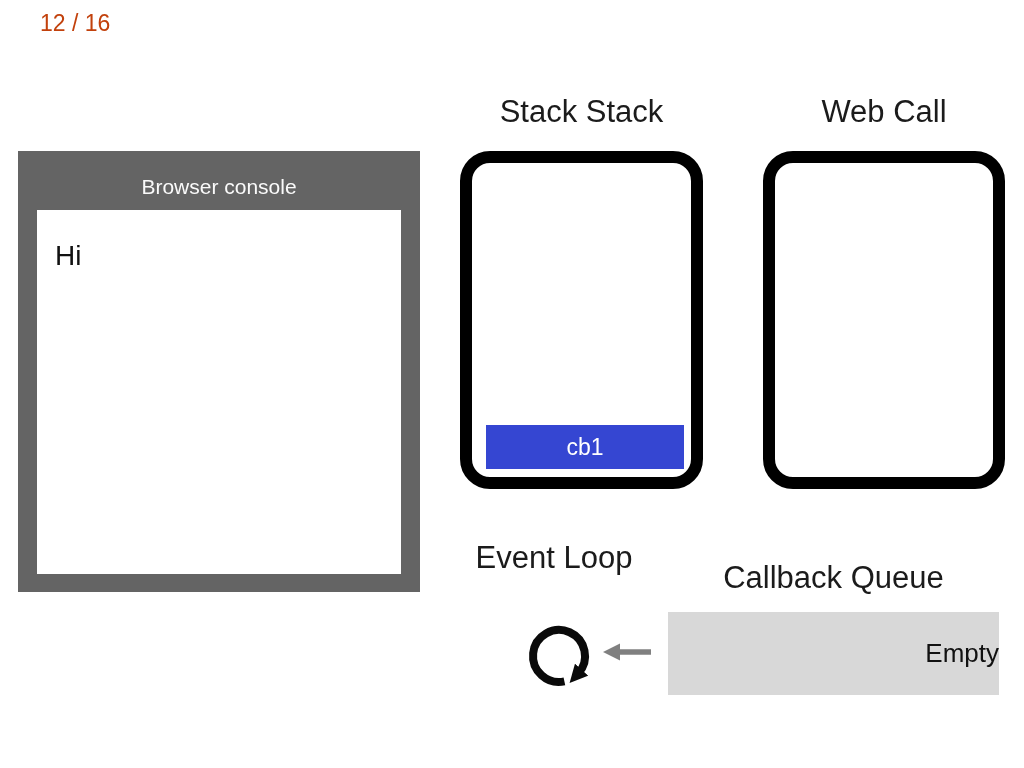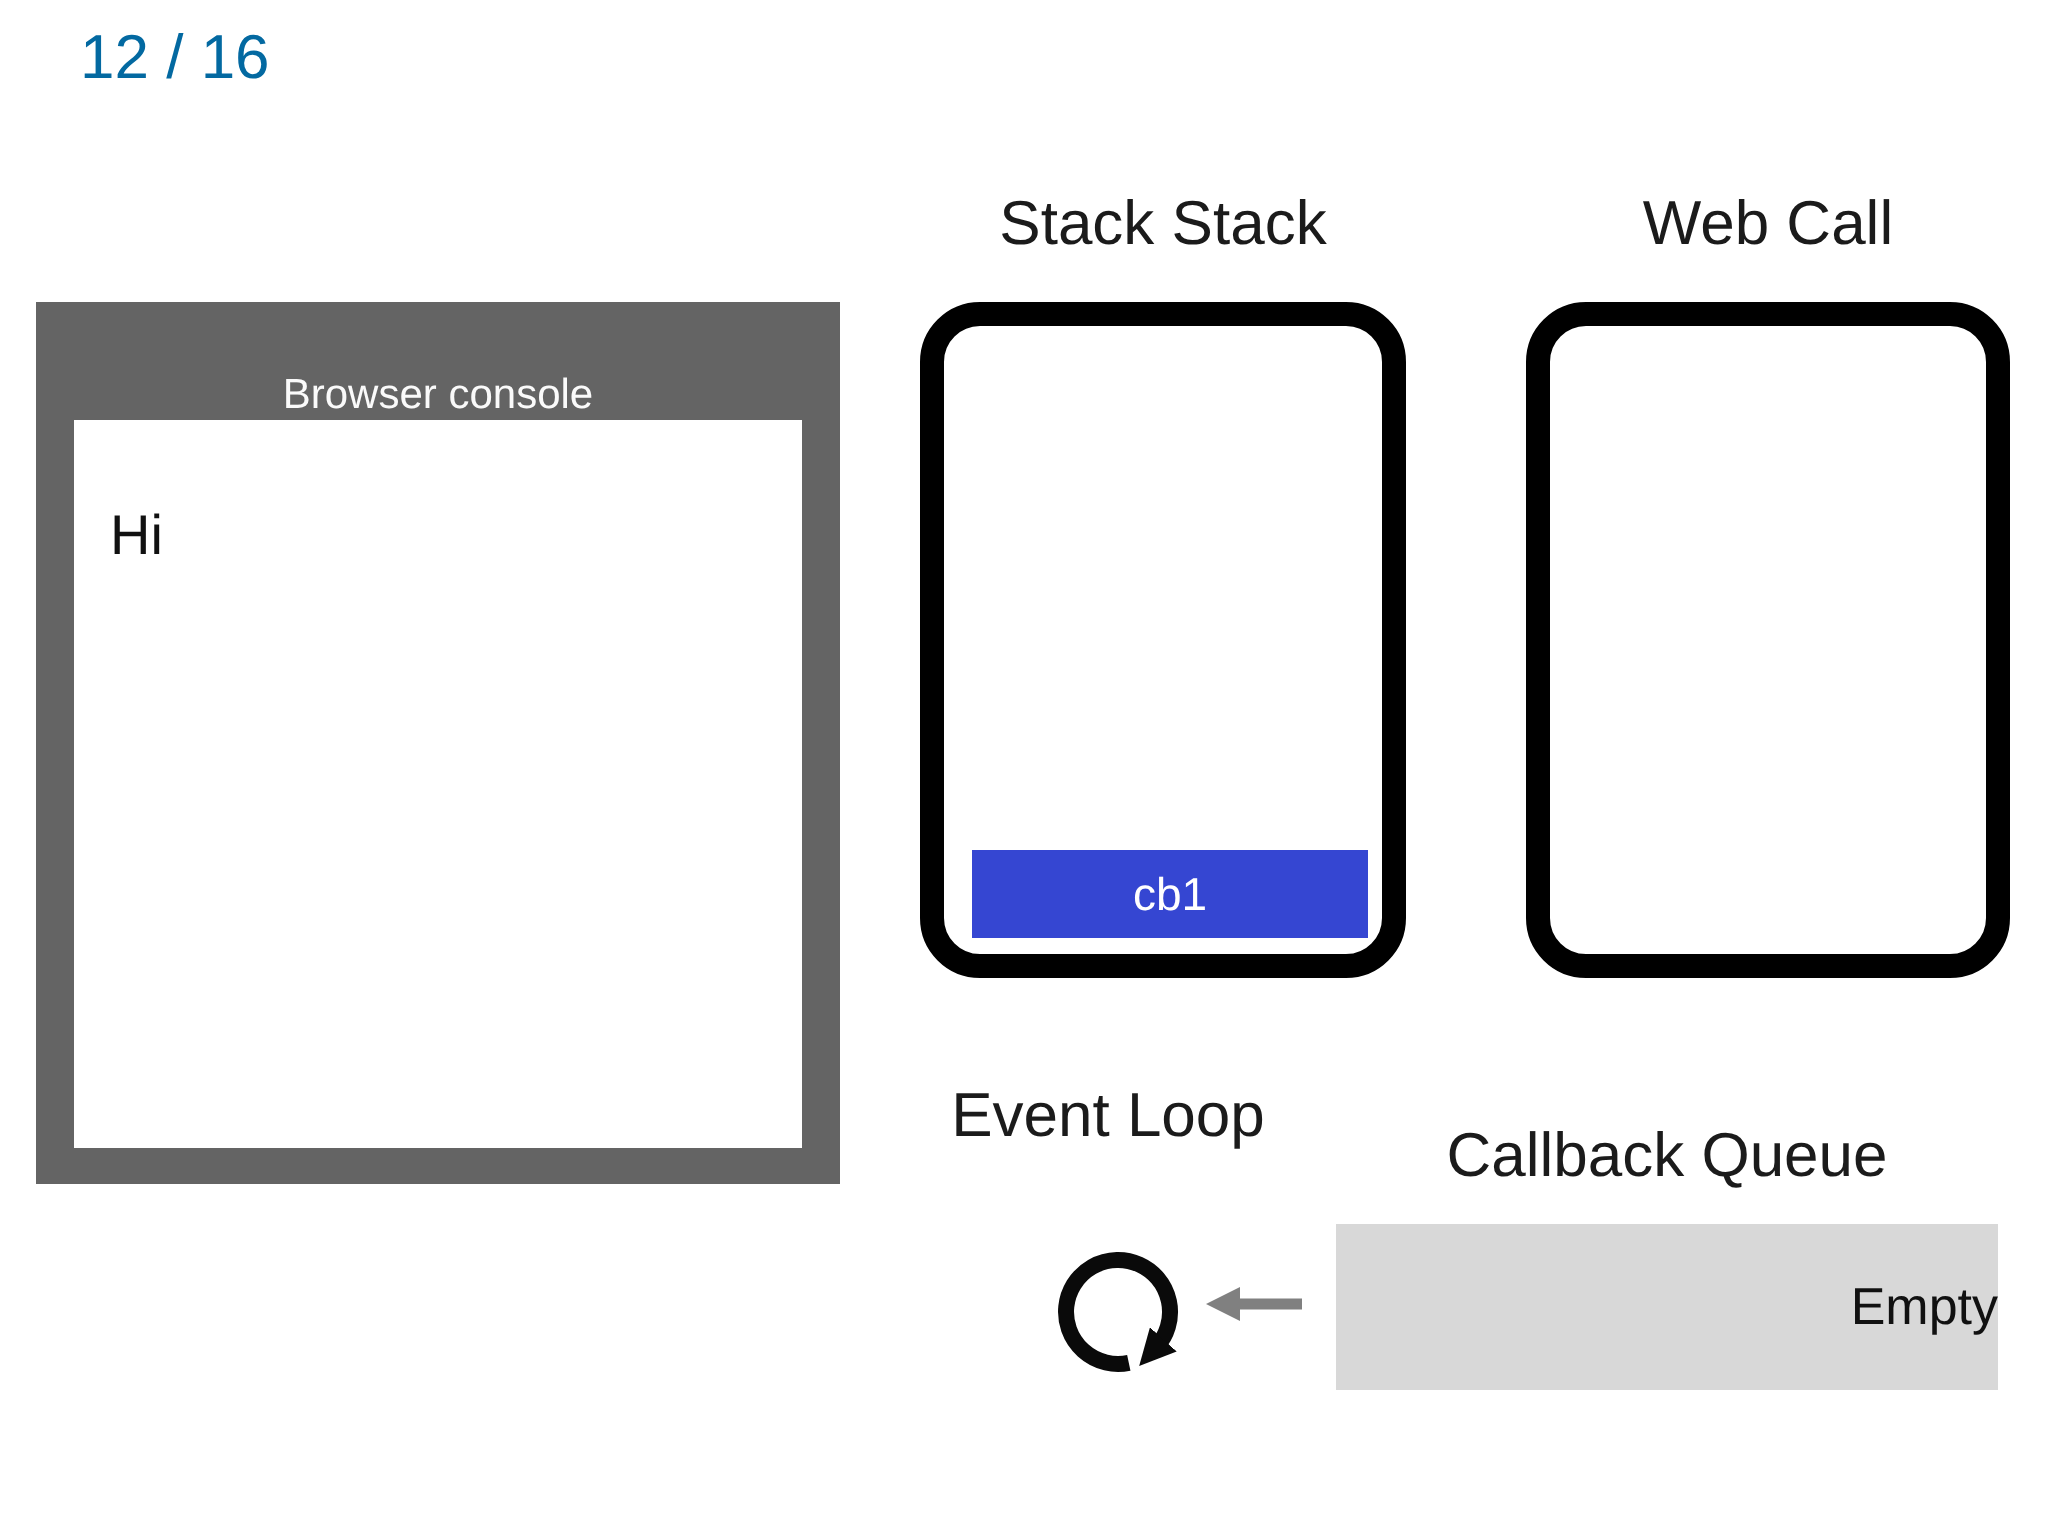--- a/index.html
+++ b/index.html
@@ -12,48 +12,48 @@
     position: relative;
     width: 1024px;
     height: 768px;
     background: #ffffff;
     overflow: hidden;
   }
   .page-number {
     position: absolute;
     left: 40px;
     top: 10px;
-    font-size: 31px;
-    color: #0369a1;
+    font-size: 23px;
+    color: #c2410c;
     line-height: 1.2;
   }
   
   .console {
     position: absolute;
     left: 18px;
     top: 151px;
     width: 402px;
     height: 441px;
     background: var(--console-gray, #646464);
   }
   .console-title {
-    padding-top: 36px;
+    padding-top: 25px;
     text-align: center;
     font-size: 21px;
     color: #fafafa;
     line-height: 1;
   }
   .console-screen {
     position: absolute;
     left: 19px;
     top: 59px;
     right: 19px;
     bottom: 18px;
     background: #ffffff;
-    padding: 38px 10px 0 18px;
+    padding: 26px 10px 0 18px;
     box-sizing: border-box;
   }
   .console-line {
     font-size: 28px;
     color: #111111;
     line-height: 1.45;
   }
   
   .col-title {
     position: absolute;

